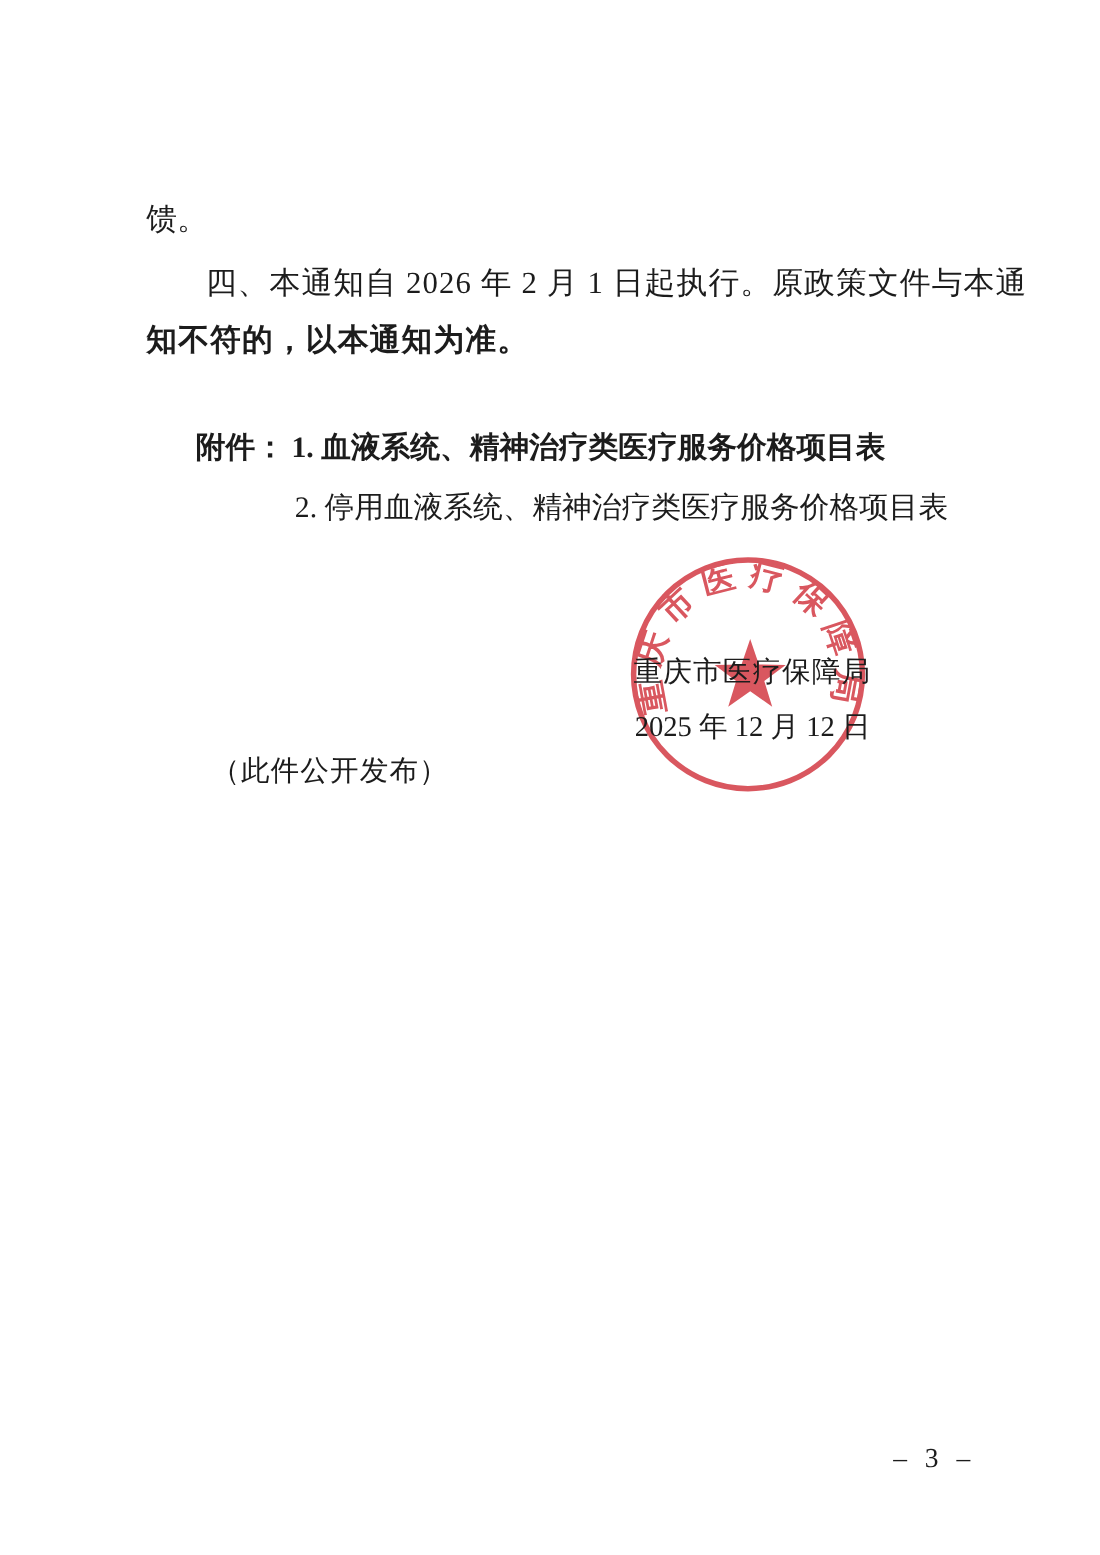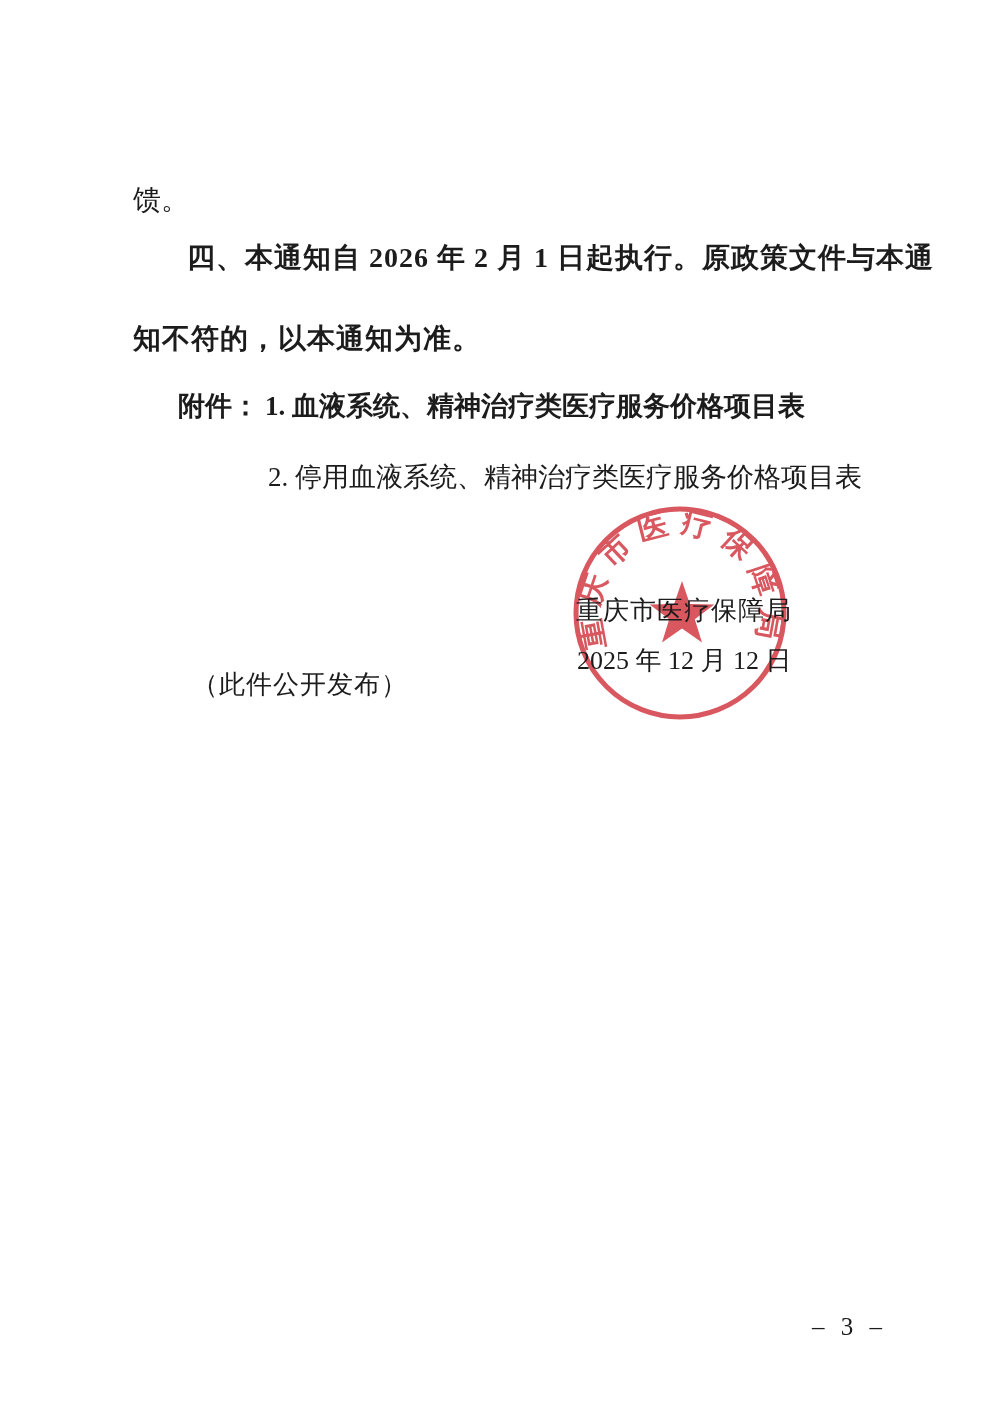--- a/index.html
+++ b/index.html
@@ -19,38 +19,36 @@
     position: absolute;
     white-space: nowrap;
     line-height: 1.2;
   }
   .cont-line {
     left: 133px; top: 183px;
     font-size: 28px;
   }
   .bold-line1 {
     left: 187px; top: 241px;
-    font-size: 28px; font-weight: 700;
+    font-size: 28px; font-weight: 400;
     letter-spacing: 1px;
   }
   .bold-line2 {
     left: 133px; top: 293px;
     font-size: 28px; font-weight: 700;
     letter-spacing: 1px;
-    margin-top: 29px;
   }
   .att-line1 {
     left: 178px; top: 390px;
     font-size: 27px;
     font-weight: bold;
   }
   .att-line2 {
     left: 268px; top: 445px;
     font-size: 27px;
-    margin-top: 16px;
   }
   .att-item { margin-left: 6px; }
   .seal {
     position: absolute;
     left: 562px; top: 495px;
     width: 236px; height: 236px;
     opacity: 0.88;
     z-index: 1;
   }
   .seal-text {
@@ -65,21 +63,21 @@
     letter-spacing: 1px;
     z-index: 2;
   }
   .sig-date {
     left: 577px; top: 645px;
     font-size: 26px;
     z-index: 2;
     text-align: center;
   }
   .release-note {
-    left: 192px; top: 669px;
+    left: 192px; top: 685px;
     font-size: 26px;
     letter-spacing: 1px;
   }
   .page-number {
     left: 812px; top: 1312px;
     font-size: 25px;
     letter-spacing: 5px;
   }
 </style>
 </head>

